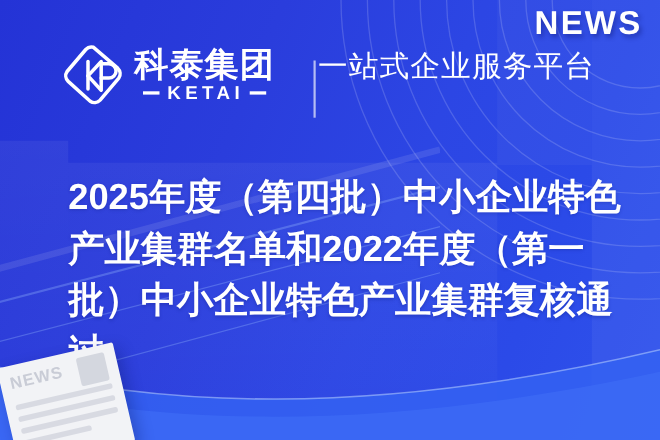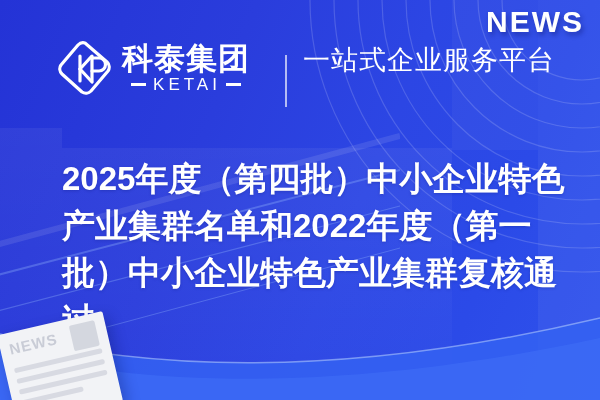--- a/index.html
+++ b/index.html
@@ -112,37 +112,37 @@
     gap: 5px;
     color: #ffffff;
   }
   .wordmark-en .dash {
     display: block;
     width: 15px; height: 3px;
     background: #ffffff;
   }
   .wordmark-en .latin {
     font-size: 17px;
-    font-weight: 400;
+    font-weight: 700;
     letter-spacing: 4px;
     line-height: 1;
     white-space: nowrap;
     padding-left: 2px;
   }
 
   .divider {
     position: absolute;
     left: 285px; top: 55px;
     width: 2px; height: 52px;
     background: rgba(255,255,255,0.65);
   }
 
   .tagline {
     position: absolute;
-    left: 303px; top: 46px;
+    left: 289px; top: 46px;
     display: flex;
     flex-direction: column;
     gap: 3px;
   }
   .tagline-main {
     font-size: 27px;
     color: #ffffff;
     letter-spacing: 1px;
     line-height: 1.1;
     white-space: nowrap;

